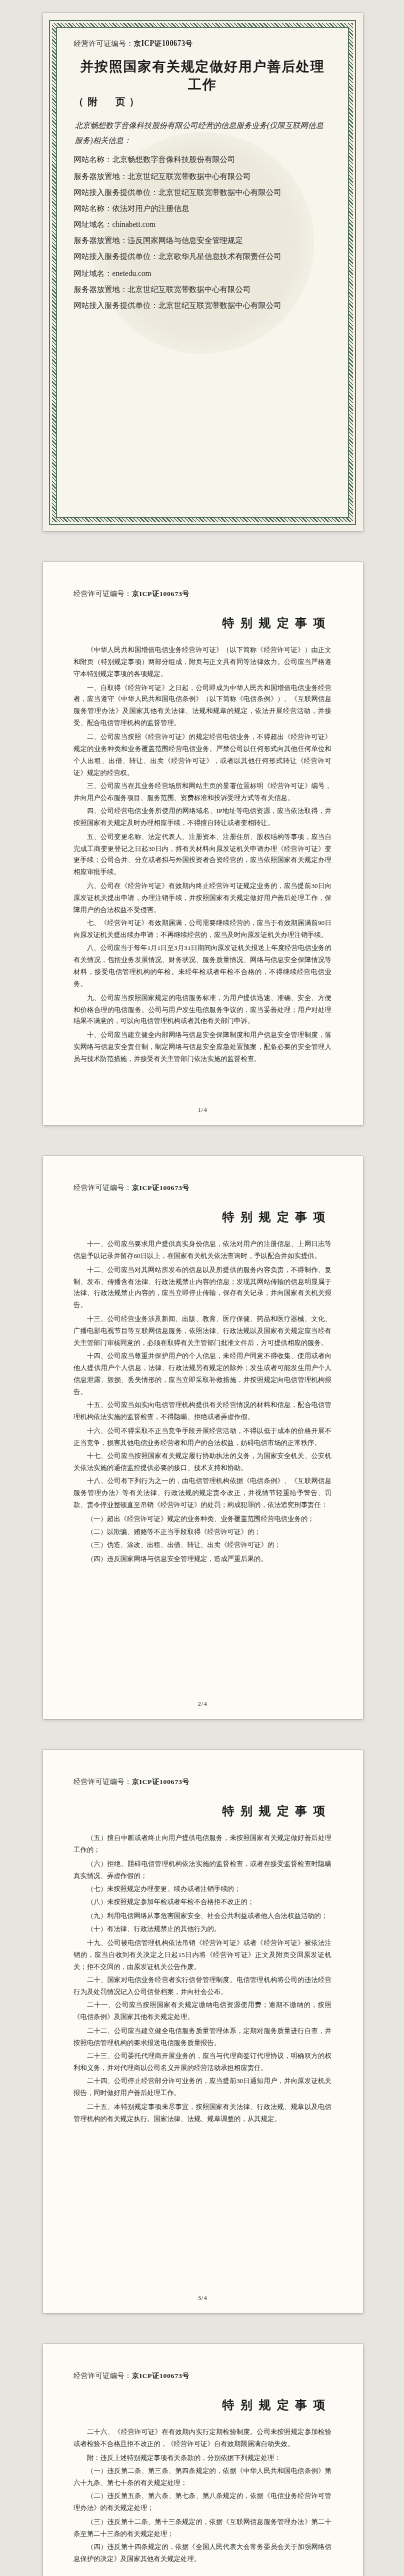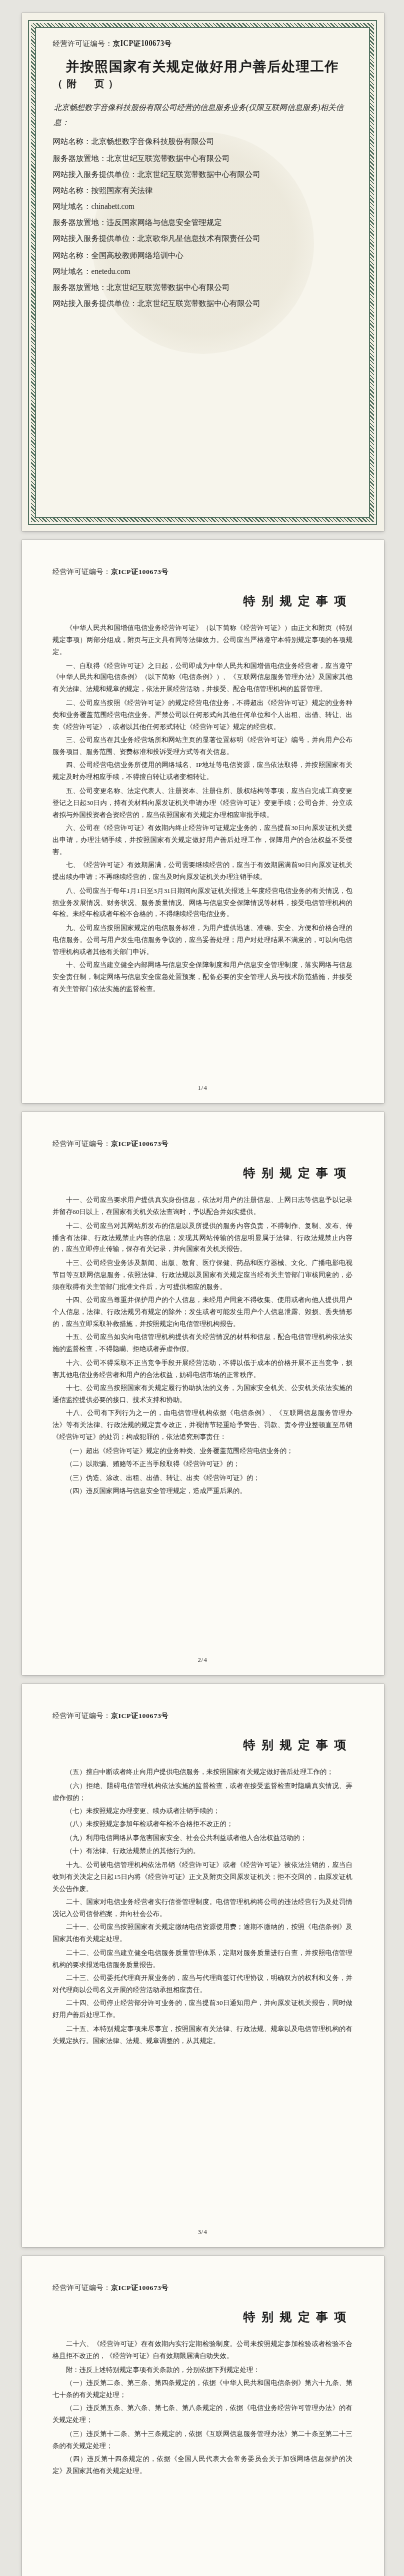--- a/index.html
+++ b/index.html
@@ -5,22 +5,22 @@
   * { box-sizing: border-box; }
   html, body { margin: 0; padding: 0; }
   body {
     background: #e6e5e0;
     font-family: "Liberation Serif", "DejaVu Serif", serif;
     color: #1c1c1c;
   }
   .canvas { width: 405px; margin: 0 auto; padding: 13.4px 0 23px; }
 
   .page {
-    width: 362px;
-    margin: 0 auto 9px;
+    width: 320px;
+    margin: 0 auto 31px;
     background: #fcfbf6;
     box-shadow: 0 0 1px rgba(0,0,0,.45), 0 1px 3.6px rgba(0,0,0,.18);
     position: relative;
   }
   .page:last-child { margin-bottom: 0; }
 
   
   .page.cert { height: 518px; padding: 6.7px; background: #f4f2e8; }
   .cert-outer { height: 100%; border: 1px solid #51705f; padding: 1.5px; }
   .cert-band  { height: 100%; background: repeating-linear-gradient(45deg, #5a7666 0 1px, #ece9db 1px 2.6px); padding: 4.6px; }
@@ -71,29 +71,28 @@
           <p class="cert-intro">北京畅想数字音像科技股份有限公司经营的信息服务业务(仅限互联网信息服务)相关信息：</p>
           <div class="cert-lines">
 
               <p class="cert-line"><span class="label">网站名称：</span><span class="value">北京畅想数字音像科技股份有限公司</span></p>
 
 
               <p class="cert-line"><span class="label">服务器放置地：</span><span class="value">北京世纪互联宽带数据中心有限公司</span></p>
 
               <p class="cert-line"><span class="label">网站接入服务提供单位：</span><span class="value">北京世纪互联宽带数据中心有限公司</span></p>
 
-              <p class="cert-line"><span class="label">网站名称：</span><span class="value">按照国家有关法律</span></p>
+              <p class="cert-line"><span class="label">网站名称：</span><span class="value">依法对用户的注册信息</span></p>
 
               <p class="cert-line"><span class="label">网址域名：</span><span class="value">chinabett.com</span></p>
 
               <p class="cert-line"><span class="label">服务器放置地：</span><span class="value">违反国家网络与信息安全管理规定</span></p>
 
               <p class="cert-line"><span class="label">网站接入服务提供单位：</span><span class="value">北京歌华凡星信息技术有限责任公司</span></p>
 
-              <p class="cert-line"><span class="label">网站名称：</span><span class="value">全国高校教师网络培训中心</span></p>
 
               <p class="cert-line"><span class="label">网址域名：</span><span class="value">enetedu.com</span></p>
 
               <p class="cert-line"><span class="label">服务器放置地：</span><span class="value">北京世纪互联宽带数据中心有限公司</span></p>
 
               <p class="cert-line"><span class="label">网站接入服务提供单位：</span><span class="value">北京世纪互联宽带数据中心有限公司</span></p>
             </div>
         </div>
       </div>
     </div>

